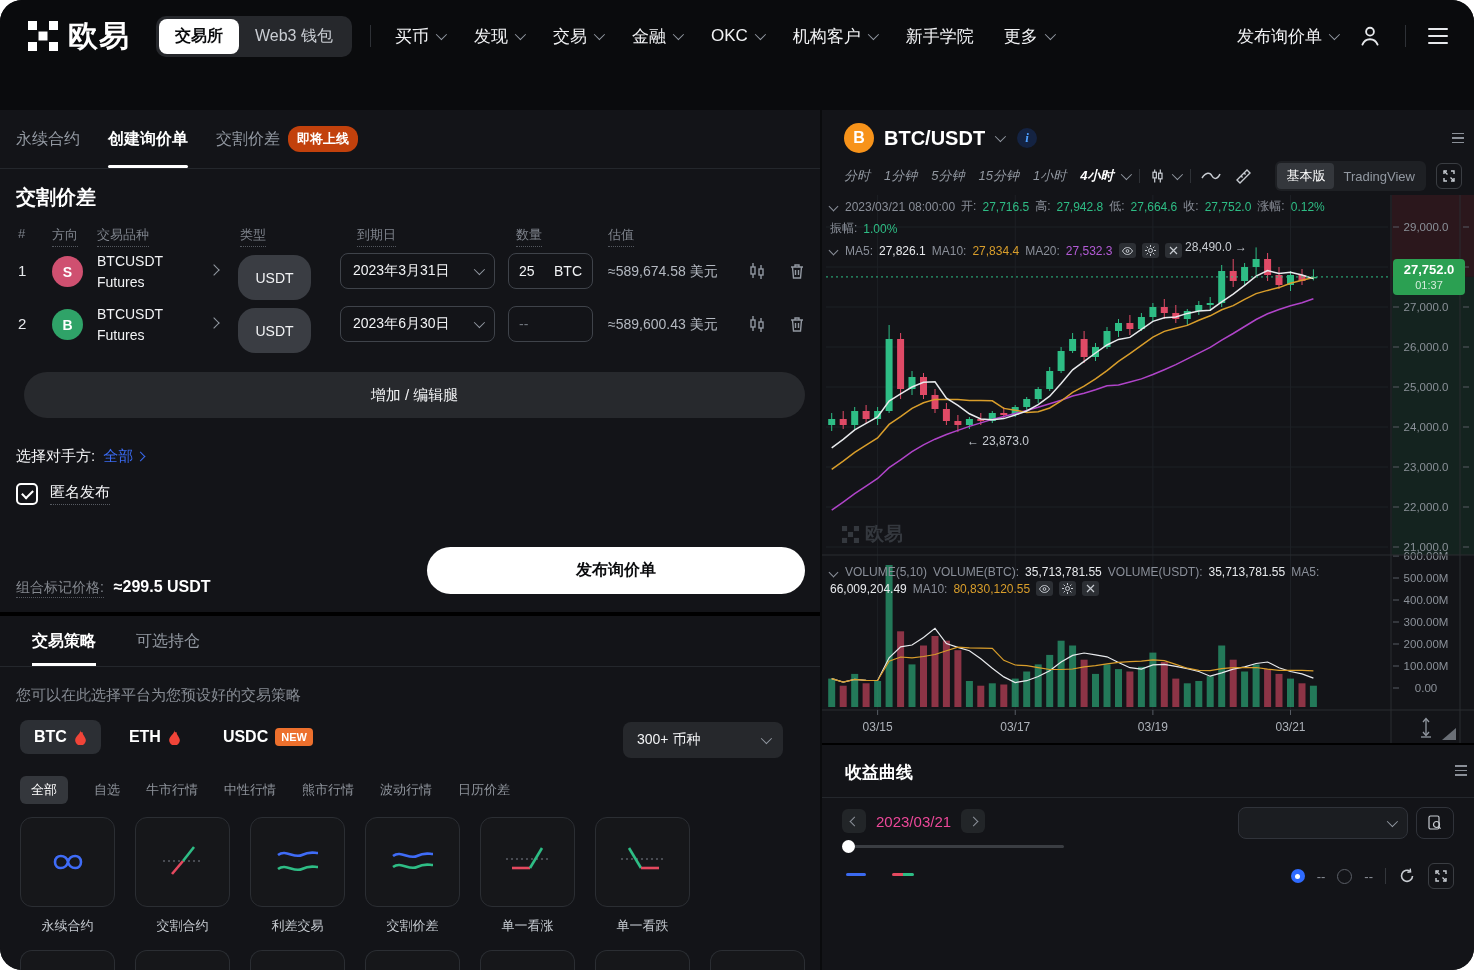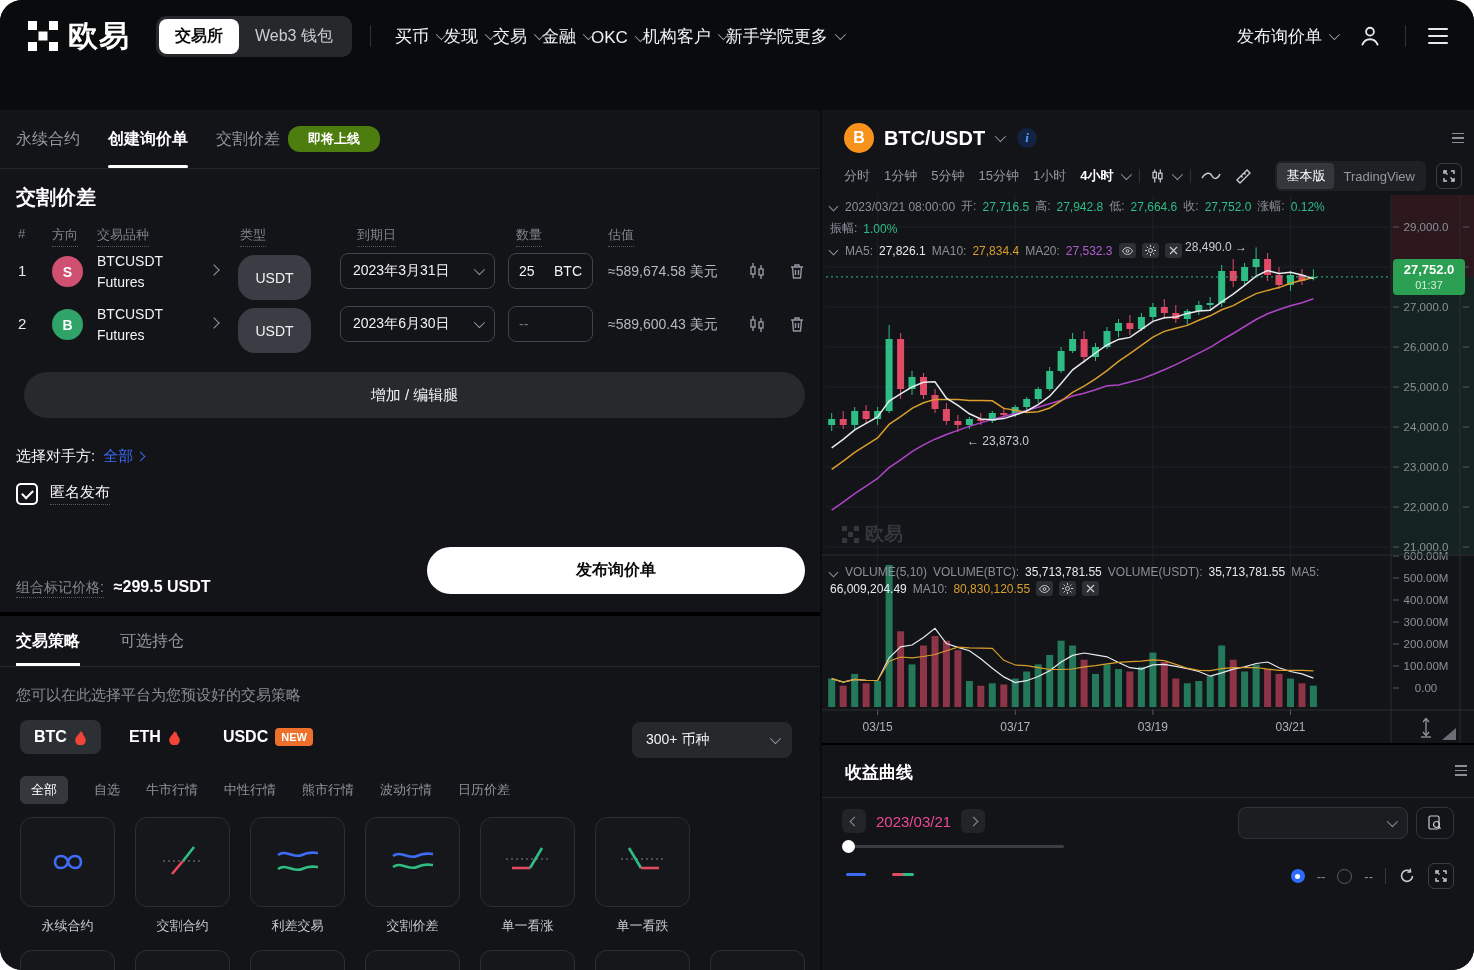--- a/index.html
+++ b/index.html
@@ -5,36 +5,36 @@
   html,body{margin:0;padding:0;background:#fff;font-family:"Liberation Sans","DejaVu Sans",sans-serif;}
   .window{position:relative;width:1474px;height:970px;margin:0 auto;background:#0a0b0d;border-radius:22px;overflow:hidden;}
   
   .nav{position:absolute;left:0;top:0;width:100%;height:72px;background:#0a0b0d;display:flex;align-items:center;}
   .brand{display:flex;align-items:center;gap:10px;margin-left:28px;}
   .brand-name{color:#fff;font-size:30px;font-weight:bold;letter-spacing:1px;}
   .seg{display:flex;background:#26282c;border-radius:10px;padding:3px;margin-left:26px;}
   .seg-btn{font-size:16px;padding:7px 16px;border-radius:8px;color:#c9cdd3;cursor:pointer;white-space:nowrap;}
   .seg-btn.active{background:#fff;color:#0a0b0d;font-weight:bold;}
   .nav-div{width:1px;height:22px;background:#2e3136;margin:0 18px;}
-  .nav-items{display:flex;align-items:flex-end;margin-left:6px;}
+  .nav-items{display:flex;align-items:center;gap:30px;margin-left:6px;}
   .nav-item{display:flex;align-items:center;gap:7px;color:#f2f3f5;font-size:17px;cursor:pointer;white-space:nowrap;}
   .chev{display:inline-block;width:7px;height:7px;border-right:1.6px solid #9298a1;border-bottom:1.6px solid #9298a1;transform:rotate(45deg) translateY(-2px);}
   .nav-right{margin-left:auto;display:flex;align-items:center;gap:20px;margin-right:26px;}
   
   .banner{position:absolute;left:0;top:72px;width:100%;height:38px;background:#3a320e;color:#d8a425;font-size:14px;line-height:38px;padding-left:16px;box-sizing:border-box;white-space:nowrap;overflow:hidden;}
   
   .left-panel{position:absolute;left:0;top:110px;width:820px;height:860px;background:#131418;}
   .right-panel{position:absolute;left:822px;top:110px;width:652px;height:860px;background:#131418;}
   
   .tabs-row{position:absolute;left:0;top:0;width:100%;height:58px;border-bottom:1px solid #24272c;display:flex;align-items:center;}
   .tab{font-size:16px;color:#9298a1;margin-left:28px;cursor:pointer;position:relative;height:100%;display:flex;align-items:center;gap:8px;}
   .tab:first-child{margin-left:16px;}
   .tab.active{color:#fff;font-weight:bold;}
   .tab.active:after{content:"";position:absolute;left:0;right:0;bottom:0;height:3px;background:#fff;border-radius:2px;}
-  .badge-soon{background:#4d7c0f;color:#fff;font-size:13px;padding:4px 20px;border-radius:12px;font-weight:bold;}
+  .badge-soon{background:#c2410c;color:#fff;font-size:13px;padding:4px 9px;border-radius:12px;font-weight:bold;}
   .sec-title{position:absolute;left:16px;top:74px;color:#fff;font-size:20px;font-weight:bold;}
   .th{position:absolute;top:116px;color:#7e838c;font-size:13px;}
   .dotted{border-bottom:1px dotted #53575e;padding-bottom:2px;}
   .leg-row{position:absolute;left:0;width:100%;height:50px;}
   .leg-num{position:absolute;left:18px;top:14px;color:#e7e9ec;font-size:15px;}
   .side-circle{position:absolute;left:52px;top:8px;width:31px;height:31px;border-radius:50%;color:#fff;font-size:14px;font-weight:bold;display:flex;align-items:center;justify-content:center;}
   .pair{position:absolute;left:97px;top:3px;color:#f2f3f5;font-size:14px;line-height:21px;}
   .leg-chev{position:absolute;left:210px;top:18px;}
   .type-pill{position:absolute;left:238px;top:7px;width:73px;height:45px;background:#3a3d43;border-radius:17px;color:#f2f3f5;font-size:14px;display:flex;align-items:center;justify-content:center;}
   .expiry{position:absolute;left:340px;top:5px;width:155px;height:36px;border:1px solid #3f434a;border-radius:8px;box-sizing:border-box;display:flex;align-items:center;color:#f2f3f5;font-size:14px;padding:0 12px;justify-content:space-between;}
@@ -47,46 +47,46 @@
   .chev-r{display:inline-block;width:6px;height:6px;border-right:1.6px solid #3a6af0;border-bottom:1.6px solid #3a6af0;transform:rotate(-45deg);}
   .cb-row{position:absolute;left:16px;top:373px;display:flex;align-items:center;gap:12px;cursor:pointer;}
   .checkbox{width:18px;height:18px;border:2px solid #fff;border-radius:5px;display:flex;align-items:center;justify-content:center;}
   .checkmark{width:5px;height:9px;border-right:2px solid #fff;border-bottom:2px solid #fff;transform:rotate(45deg) translate(-1px,-1px);}
   .cb-label{color:#f2f3f5;font-size:15px;border-bottom:1px dotted #565a61;padding-bottom:2px;}
   .mark-row{position:absolute;left:16px;top:468px;font-size:14px;color:#84888f;}
   .mark-val{color:#fff;font-size:16px;font-weight:bold;margin-left:6px;}
   .btn-publish{position:absolute;left:427px;top:437px;width:378px;height:47px;background:#fff;border-radius:26px;color:#0b0c0e;font-size:16px;font-weight:bold;display:flex;align-items:center;justify-content:center;cursor:pointer;}
   .lp-divider{position:absolute;left:0;top:502px;width:100%;height:4px;background:#000;}
   .tabs2{position:absolute;left:0;top:506px;width:100%;height:50px;border-bottom:1px solid #24272c;display:flex;align-items:center;}
-  .tab2{font-size:16px;color:#9298a1;margin-left:16px;position:relative;height:100%;display:flex;align-items:center;cursor:pointer;}
+  .tab2{font-size:16px;color:#9298a1;margin-left:32px;position:relative;height:100%;display:flex;align-items:center;cursor:pointer;}
   .tab2 + .tab2{margin-left:40px;}
   .tab2.active{color:#fff;font-weight:bold;}
   .tab2.active:after{content:"";position:absolute;left:0;right:0;bottom:0;height:3px;background:#fff;}
   .strat-desc{position:absolute;left:16px;top:576px;color:#868b93;font-size:15px;}
   .coin-row{position:absolute;left:20px;top:610px;display:flex;align-items:center;gap:14px;}
   .coin{display:flex;align-items:center;gap:7px;color:#fff;font-size:16px;font-weight:bold;padding:8px 14px;border-radius:8px;cursor:pointer;}
   .coin.active{background:#2c2f34;}
   .badge-new{background:#ed702d;color:#fff;font-size:11px;font-weight:bold;padding:3px 6px;border-radius:4px;}
-  .coin-select{position:absolute;right:28px;top:612px;width:160px;height:36px;background:#26282c;border-radius:8px;display:flex;align-items:center;justify-content:space-between;padding:0 14px;box-sizing:border-box;color:#f2f3f5;font-size:14px;cursor:pointer;}
+  .coin-select{position:absolute;right:37px;top:612px;width:160px;height:36px;background:#26282c;border-radius:8px;display:flex;align-items:center;justify-content:space-between;padding:0 14px;box-sizing:border-box;color:#f2f3f5;font-size:14px;cursor:pointer;}
   .chip-row{position:absolute;left:20px;top:666px;display:flex;align-items:center;gap:26px;}
   .chip{color:#8e939b;font-size:13px;cursor:pointer;white-space:nowrap;}
   .chip.active{color:#fff;background:#34373c;padding:5px 11px;border-radius:6px;}
   .cards-row{position:absolute;left:20px;top:707px;display:flex;gap:20px;}
   .card{width:95px;}
   .card-box{width:95px;height:90px;border:1px solid #2b2e33;border-radius:12px;background:#16171a;display:flex;align-items:center;justify-content:center;cursor:pointer;box-sizing:border-box;}
   .card-label{margin-top:10px;text-align:center;color:#c7ccd2;font-size:13px;}
   .cards-row2{position:absolute;left:20px;top:840px;display:flex;gap:20px;}
   .card-stub{width:95px;height:20px;border:1px solid #2b2e33;border-bottom:none;border-radius:12px 12px 0 0;background:#16171a;box-sizing:border-box;}
   
   .rp-head1{position:absolute;left:0;top:6px;width:100%;height:44px;display:flex;align-items:center;}
   .btc-logo{width:30px;height:30px;border-radius:50%;background:#f7931a;color:#fff;font-weight:bold;font-size:16px;display:flex;align-items:center;justify-content:center;margin-left:22px;}
   .pair-name{color:#fff;font-size:20px;font-weight:bold;margin-left:10px;}
   .info-dot{width:20px;height:20px;border-radius:50%;background:#142342;color:#4d9fff;font-family:"Liberation Serif",serif;font-style:italic;font-weight:bold;font-size:13px;display:flex;align-items:center;justify-content:center;margin-left:14px;cursor:pointer;}
   .rp-head2{position:absolute;left:0;top:50px;width:100%;height:32px;display:flex;align-items:center;color:#9298a1;font-size:13px;}
-  .tf{margin-left:14px;cursor:pointer;white-space:nowrap;}
+  .tf{margin-left:14px;cursor:pointer;white-space:nowrap;font-style:italic;}
   .tf.active{color:#fff;font-weight:bold;}
   .tb-div{width:1px;height:14px;background:#2e3136;margin:0 10px;}
   .mode-wrap{margin-left:auto;display:flex;align-items:center;background:#1e2024;border-radius:6px;padding:2px;margin-right:10px;}
   .mode{padding:4px 9px;border-radius:4px;cursor:pointer;white-space:nowrap;}
   .mode.active{background:#34373c;color:#fff;}
   .sq-btn{width:24px;height:24px;border:1px solid #3a3d42;border-radius:6px;display:flex;align-items:center;justify-content:center;cursor:pointer;margin-right:12px;}
   .chart-wrap{position:absolute;left:0;top:85px;width:652px;height:548px;}
   .ov{position:absolute;left:8px;font-size:12px;color:#8a8f99;white-space:nowrap;display:flex;align-items:center;gap:6px;pointer-events:none;}
   .ov .g{color:#2ebd85;}
   .ov .w{color:#e8eaed;}

